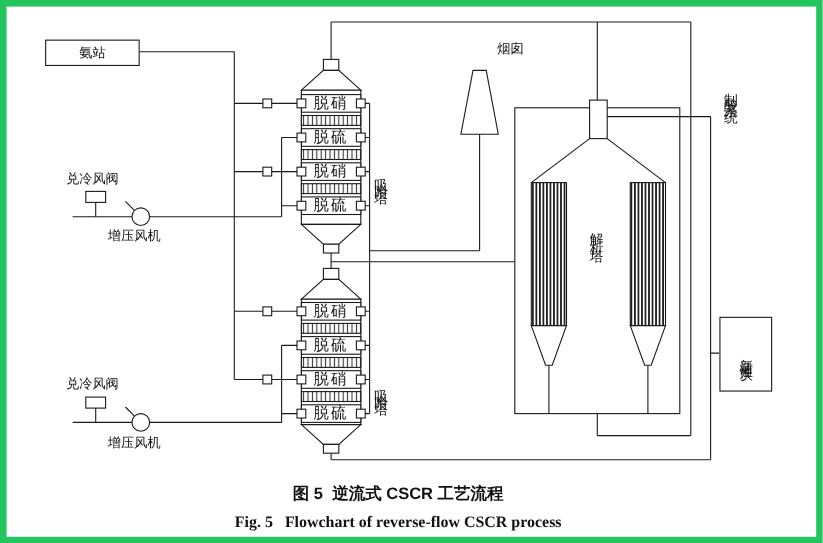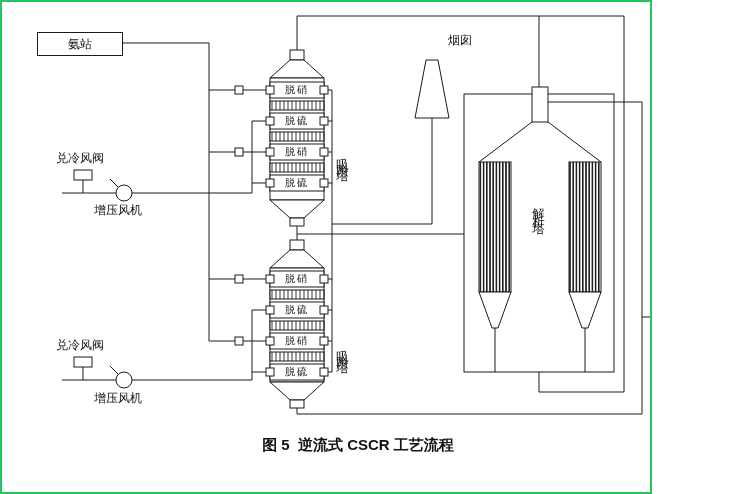--- a/index.html
+++ b/index.html
@@ -1,26 +1,26 @@
 <!DOCTYPE html>
 <html><head>
 <meta charset="utf-8">
 <style>
   html,body{margin:0;padding:0;background:#fff;}
   .stage{
-    position:relative;width:652px;height:494px;background:#ffffff;
-    border:2px solid #22c55e;box-sizing:border-box;overflow:hidden;
+    position:relative;width:748px;height:494px;background:#ffffff;
+    border:6px solid #22c55e;box-sizing:border-box;overflow:hidden;
     font-family:"Liberation Sans",sans-serif;color:#111;
   }
   .stage svg{position:absolute;left:0;top:0;}
   .lbl{position:absolute;white-space:nowrap;font-size:12px;line-height:1;}
   .vert{writing-mode:vertical-rl;text-orientation:upright;letter-spacing:5px;font-size:12.5px;}
   .box{position:absolute;border:1px solid #1a1a1a;display:flex;align-items:center;justify-content:center;background:#fff;}
   .band{position:absolute;width:54px;height:16px;display:flex;align-items:center;justify-content:center;
-        font-size:10px;letter-spacing:2px;}
+        font-size:14px;letter-spacing:2px;}
   .cap{position:absolute;left:0;width:712px;text-align:center;white-space:pre;}
   .cap-zh{top:434px;font-weight:bold;font-size:15px;font-family:"Liberation Sans",sans-serif;}
   .cap-en{top:461px;font-weight:bold;font-size:14.5px;font-family:"Liberation Serif",serif;}
 </style>
 </head>
 <body>
 
 <div class="stage">
 
   <svg width="748" height="430" viewBox="0 0 748 430">
@@ -194,14 +194,15 @@
   <div class="band" style="left:268px;top:111px;">脱硫</div>
   <div class="band" style="left:268px;top:142px;">脱硝</div>
   <div class="band" style="left:268px;top:173px;">脱硫</div>
 
   <div class="band" style="left:268px;top:269px;">脱硝</div>
   <div class="band" style="left:268px;top:300px;">脱硫</div>
   <div class="band" style="left:268px;top:331px;">脱硝</div>
   <div class="band" style="left:268px;top:362px;">脱硫</div>
 
   <div class="cap cap-zh">图 5  逆流式 CSCR 工艺流程</div>
+  <div class="cap cap-en">Fig. 5   Flowchart of reverse-flow CSCR process</div>
 
 </div>
 
 </body></html>

